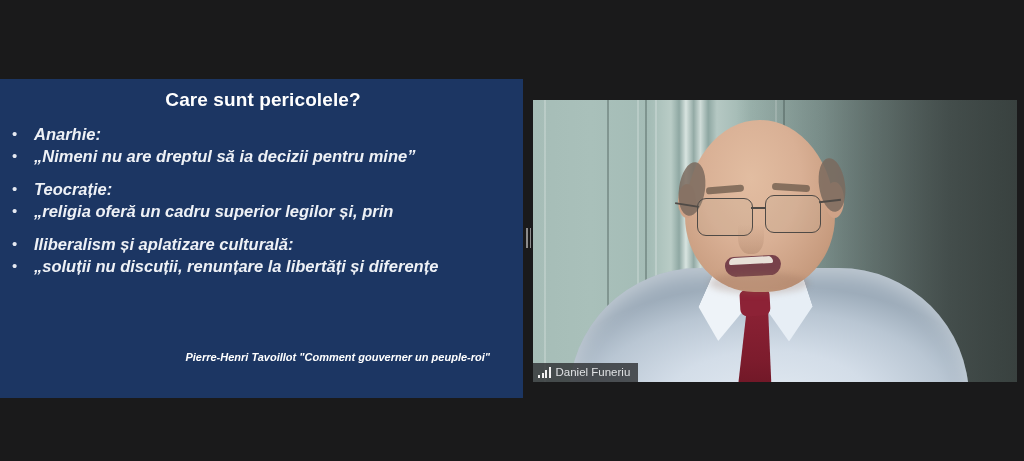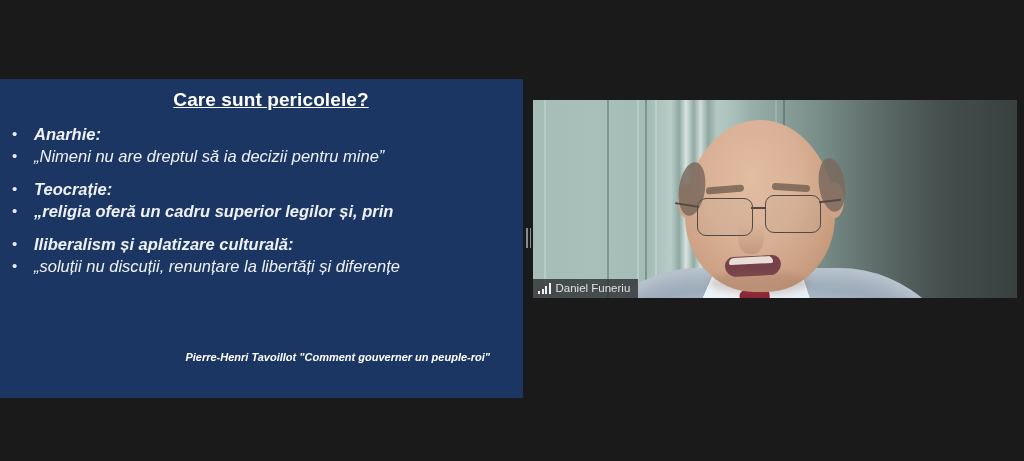--- a/index.html
+++ b/index.html
@@ -21,29 +21,28 @@
     position: absolute;
     left: 0;
     top: 79px;
     width: 523px;
     height: 319px;
     background: #1c3663;
     overflow: hidden;
   }
   #slide-title {
     position: absolute;
-    left: 16px;
+    left: 8px;
     top: 10px;
     width: 510px;
     text-align: center;
     color: #ffffff;
     font-size: 19px;
     font-weight: bold;
     letter-spacing: 0.1px;
-    text-decoration: underline;
   }
   #bullet-area {
     position: absolute;
     left: 12px;
     top: 44px;
     width: 500px;
   }
   .blk { margin-bottom: 11px; }
   .bline {
     display: flex;
@@ -55,21 +54,21 @@
   }
   .bline .dot {
     flex: 0 0 auto;
     width: 22px;
     text-align: left;
     font-style: normal;
     font-size: 15px;
     line-height: 22px;
     color: #e6eaf2;
   }
-  .bline .txt { flex: 1 1 auto; }
+  .bline .txt { flex: 1 1 auto; font-weight: bold; }
   .bold .txt { font-weight: bold; }
   .bline.cont .dot { visibility: hidden; }
 
   #attribution {
     position: absolute;
     left: 0;
     top: 272px;
     width: 490px;
     text-align: right;
     color: #ffffff;
@@ -96,21 +95,21 @@
     height: 20px;
     background: #8b8b8b;
   }
 
   
   #video {
     position: absolute;
     left: 533px;
     top: 100px;
     width: 484px;
-    height: 198px;
+    height: 282px;
     overflow: hidden;
     background: #9fb9b4;
   }
   
   #bg-wall {
     position: absolute;
     inset: 0;
     background:
       linear-gradient(90deg,
         #a6bdb7 0%, #a9c0ba 12%, #a4bcb6 24%,

